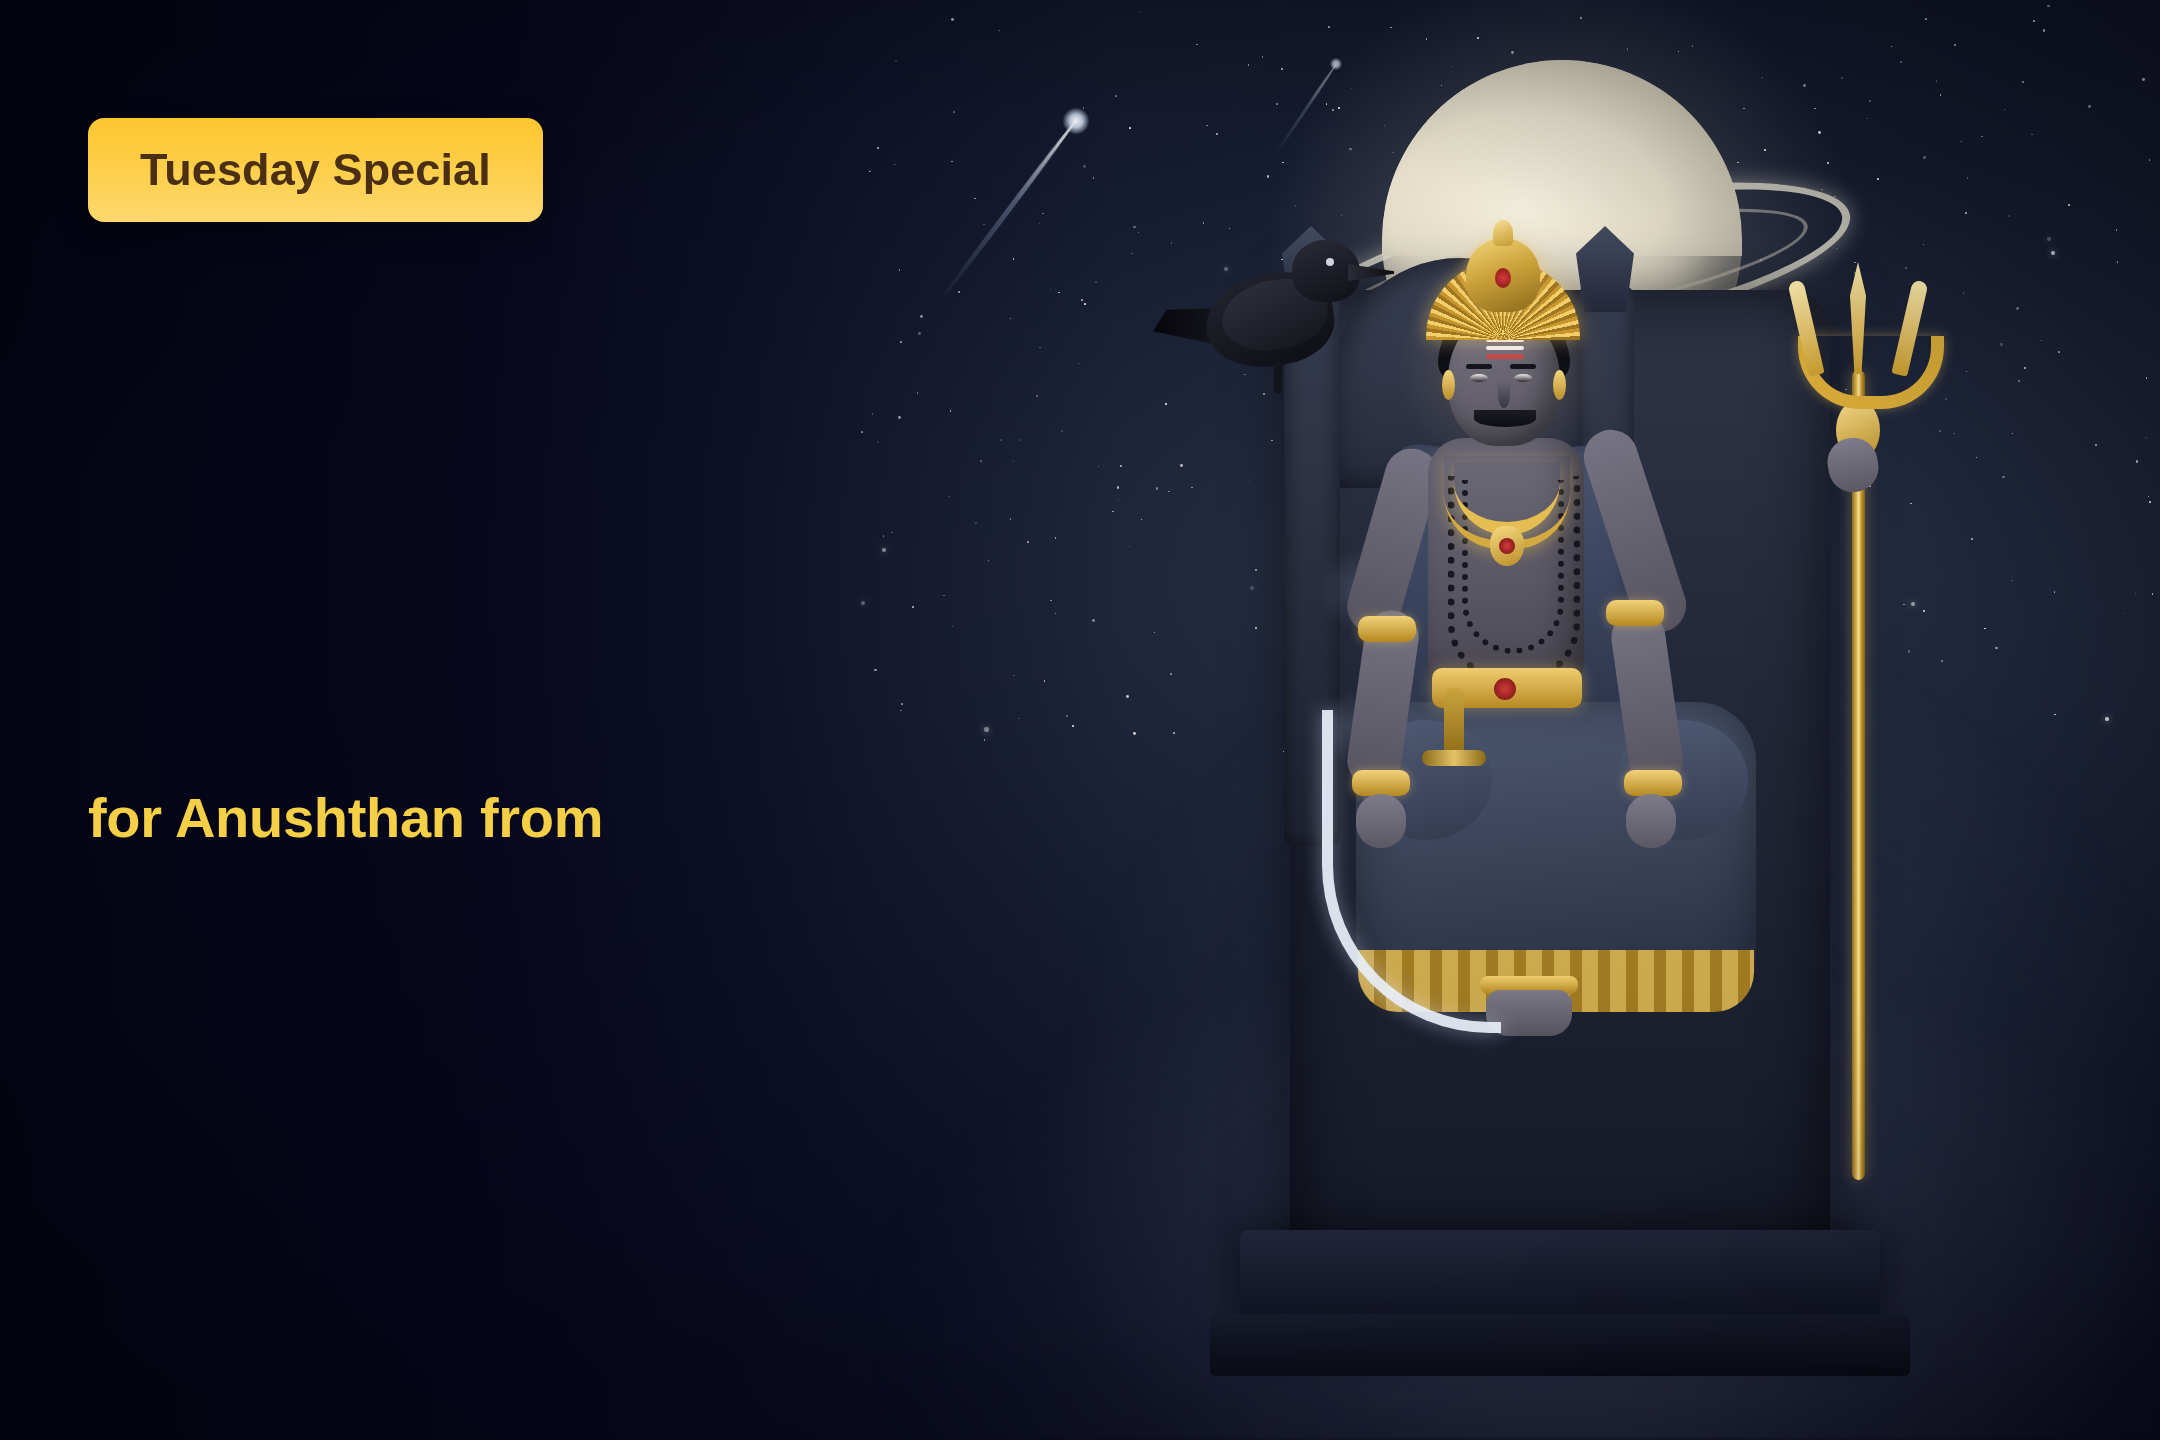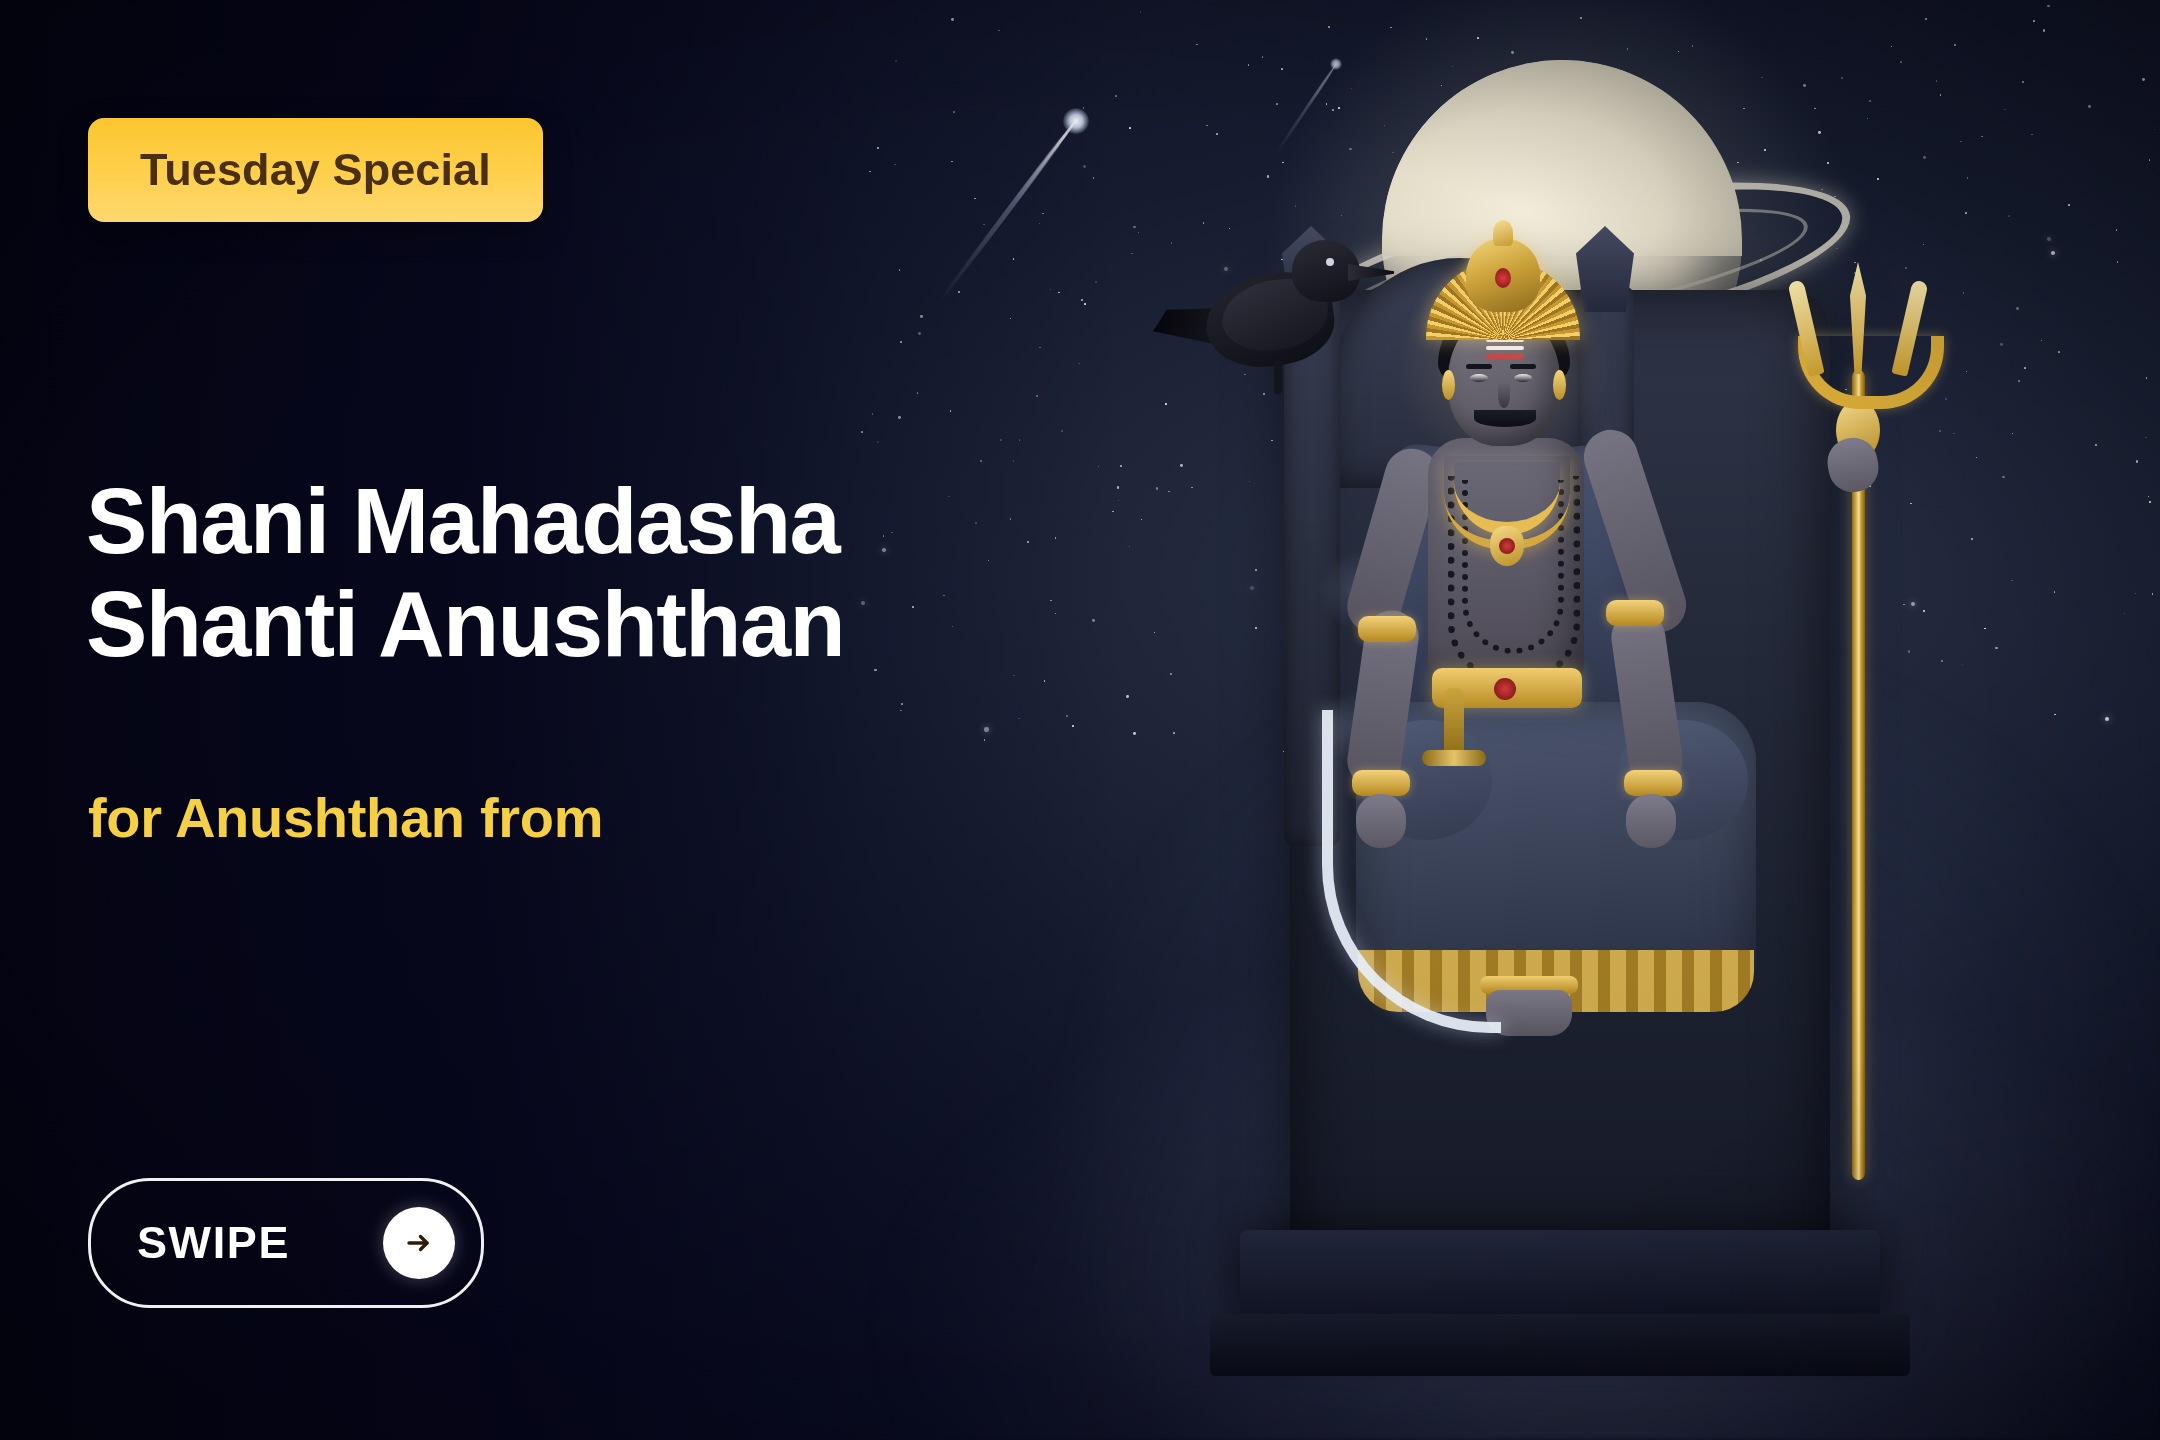--- a/index.html
+++ b/index.html
@@ -730,32 +730,19 @@
     </div>
 
   </div>
 
   <div class="vignette"></div>
 
   <div class="badge">
     <span>Tuesday Special</span>
   </div>
 
-  <div class="headline">
-    <span class="hl">Shani Mahadasha</span>
-    <span class="hl">Shanti Anushthan</span>
-  </div>
 
   <div class="subhead">
     <span class="sl sl1">for Anushthan from</span>
   </div>
 
-  <div class="swipe">
-    <span class="swipe-label">SWIPE</span>
-    <span class="swipe-circle">
-      <svg width="34" height="34" viewBox="0 0 34 34" aria-hidden="true">
-        <path d="M7 17 H25" stroke="#2b1c0a" stroke-width="3.4" stroke-linecap="round" fill="none"></path>
-        <path d="M18.5 10.5 L25 17 L18.5 23.5" stroke="#2b1c0a" stroke-width="3.4" stroke-linecap="round" stroke-linejoin="round" fill="none"></path>
-      </svg>
-    </span>
-  </div>
 
 </div>
 
 </body></html>

